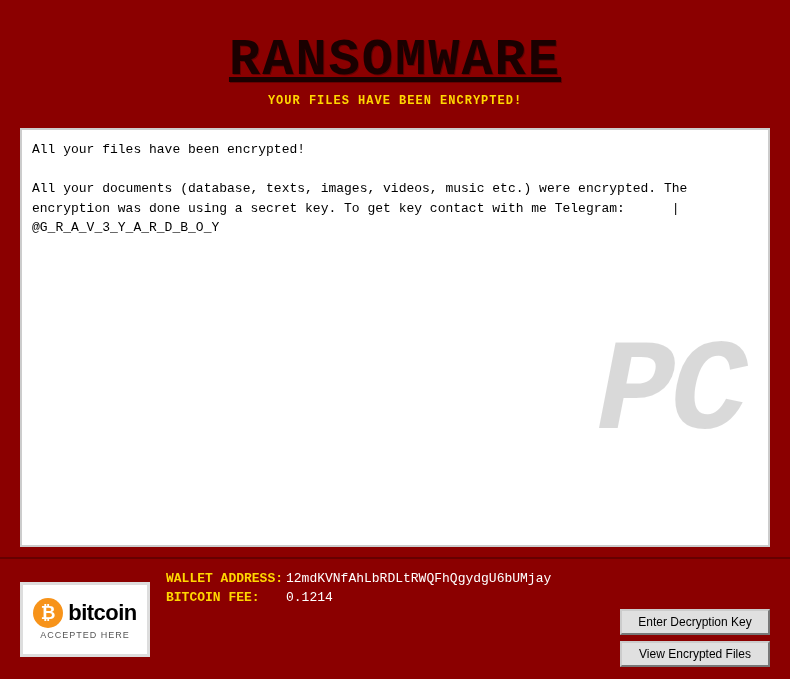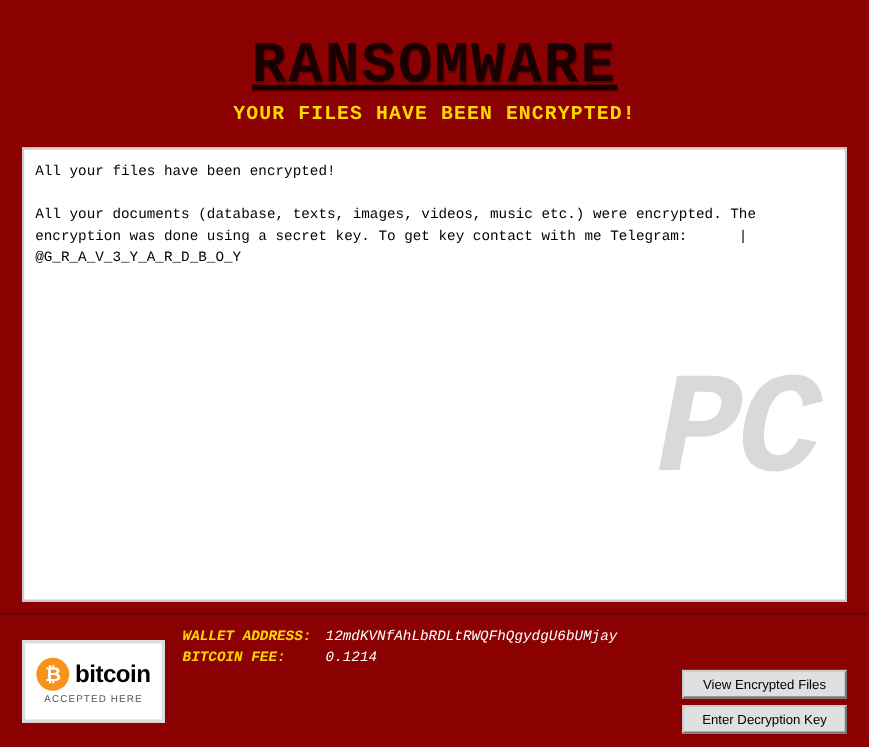--- a/index.html
+++ b/index.html
@@ -98,21 +98,21 @@
       font-size: 52px;
       font-weight: bold;
       color: #1a0000;
       text-decoration: underline;
       letter-spacing: 2px;
       font-family: 'Courier New', Courier, monospace;
       text-shadow: 1px 1px 0 #600;
       margin-top: 15px;
     }
     .subtitle-encrypted {
-      font-size: 18px;
+      font-size: 12px;
       color: #FFD700;
       font-weight: bold;
       letter-spacing: 1px;
       margin-top: 4px;
       font-family: 'Courier New', Courier, monospace;
     }
 
     
     .middle-section {
       display: flex;
@@ -248,22 +248,20 @@
     
     .wallet-info {
       flex: 1;
       display: flex;
       flex-direction: column;
       gap: 4px;
     }
     .wallet-row {
       display: flex;
       align-items: baseline;
-      gap: 10px;
-      font-style: italic;
     }
     .wallet-label {
       color: #FFD700;
       font-size: 13px;
       font-weight: bold;
       font-family: 'Courier New', Courier, monospace;
       white-space: nowrap;
       min-width: 120px;
     }
     .wallet-value {
@@ -336,21 +334,21 @@
       <div class="wallet-row">
         <span class="wallet-label">WALLET ADDRESS:</span>
         <span class="wallet-value">12mdKVNfAhLbRDLtRWQFhQgydgU6bUMjay</span>
       </div>
       <div class="wallet-row">
         <span class="wallet-label">BITCOIN FEE:</span>
         <span class="wallet-value">0.1214</span>
       </div>
 
       <div class="buttons-row">
+        <button class="action-btn">Enter Decryption Key</button>
         <button class="action-btn">View Encrypted Files</button>
-        <button class="action-btn">Enter Decryption Key</button>
       </div>
 
     </div>
 
   </div>
 
 </div>
 
 </body></html>

